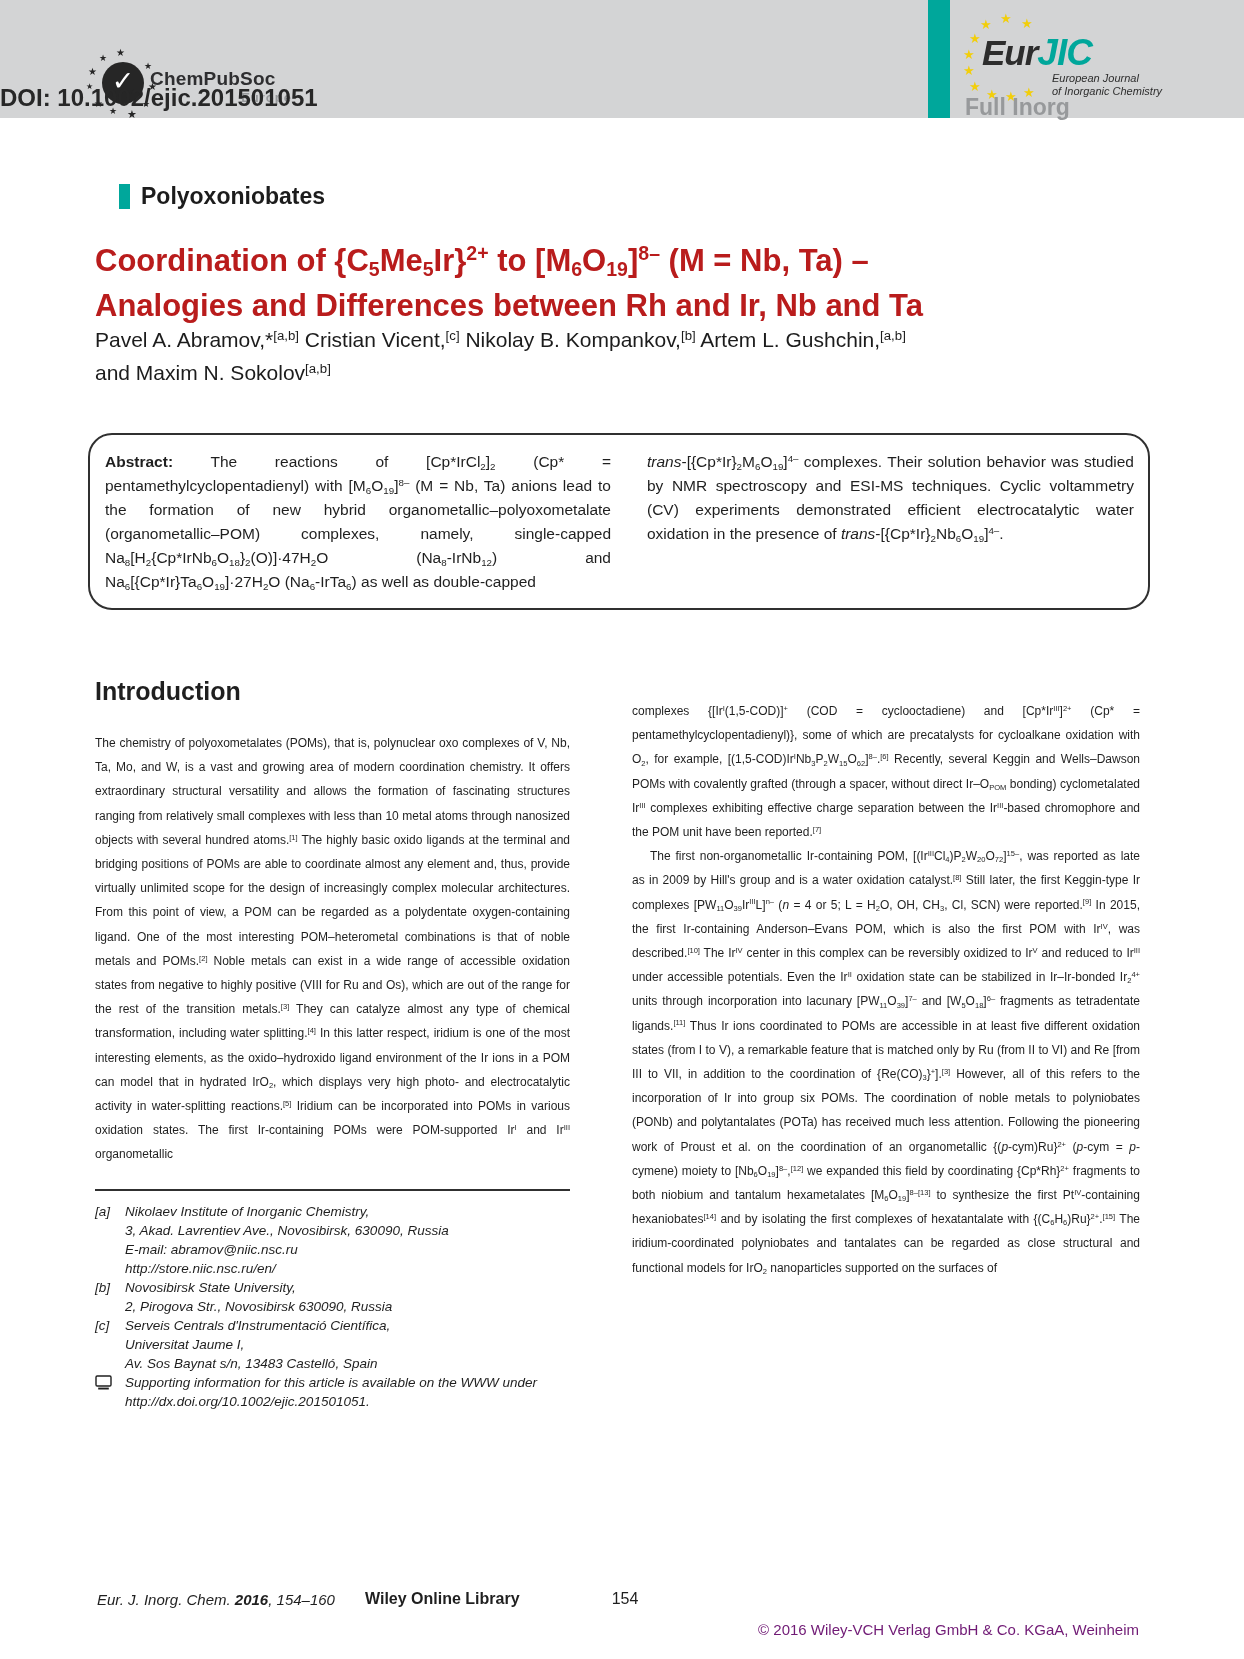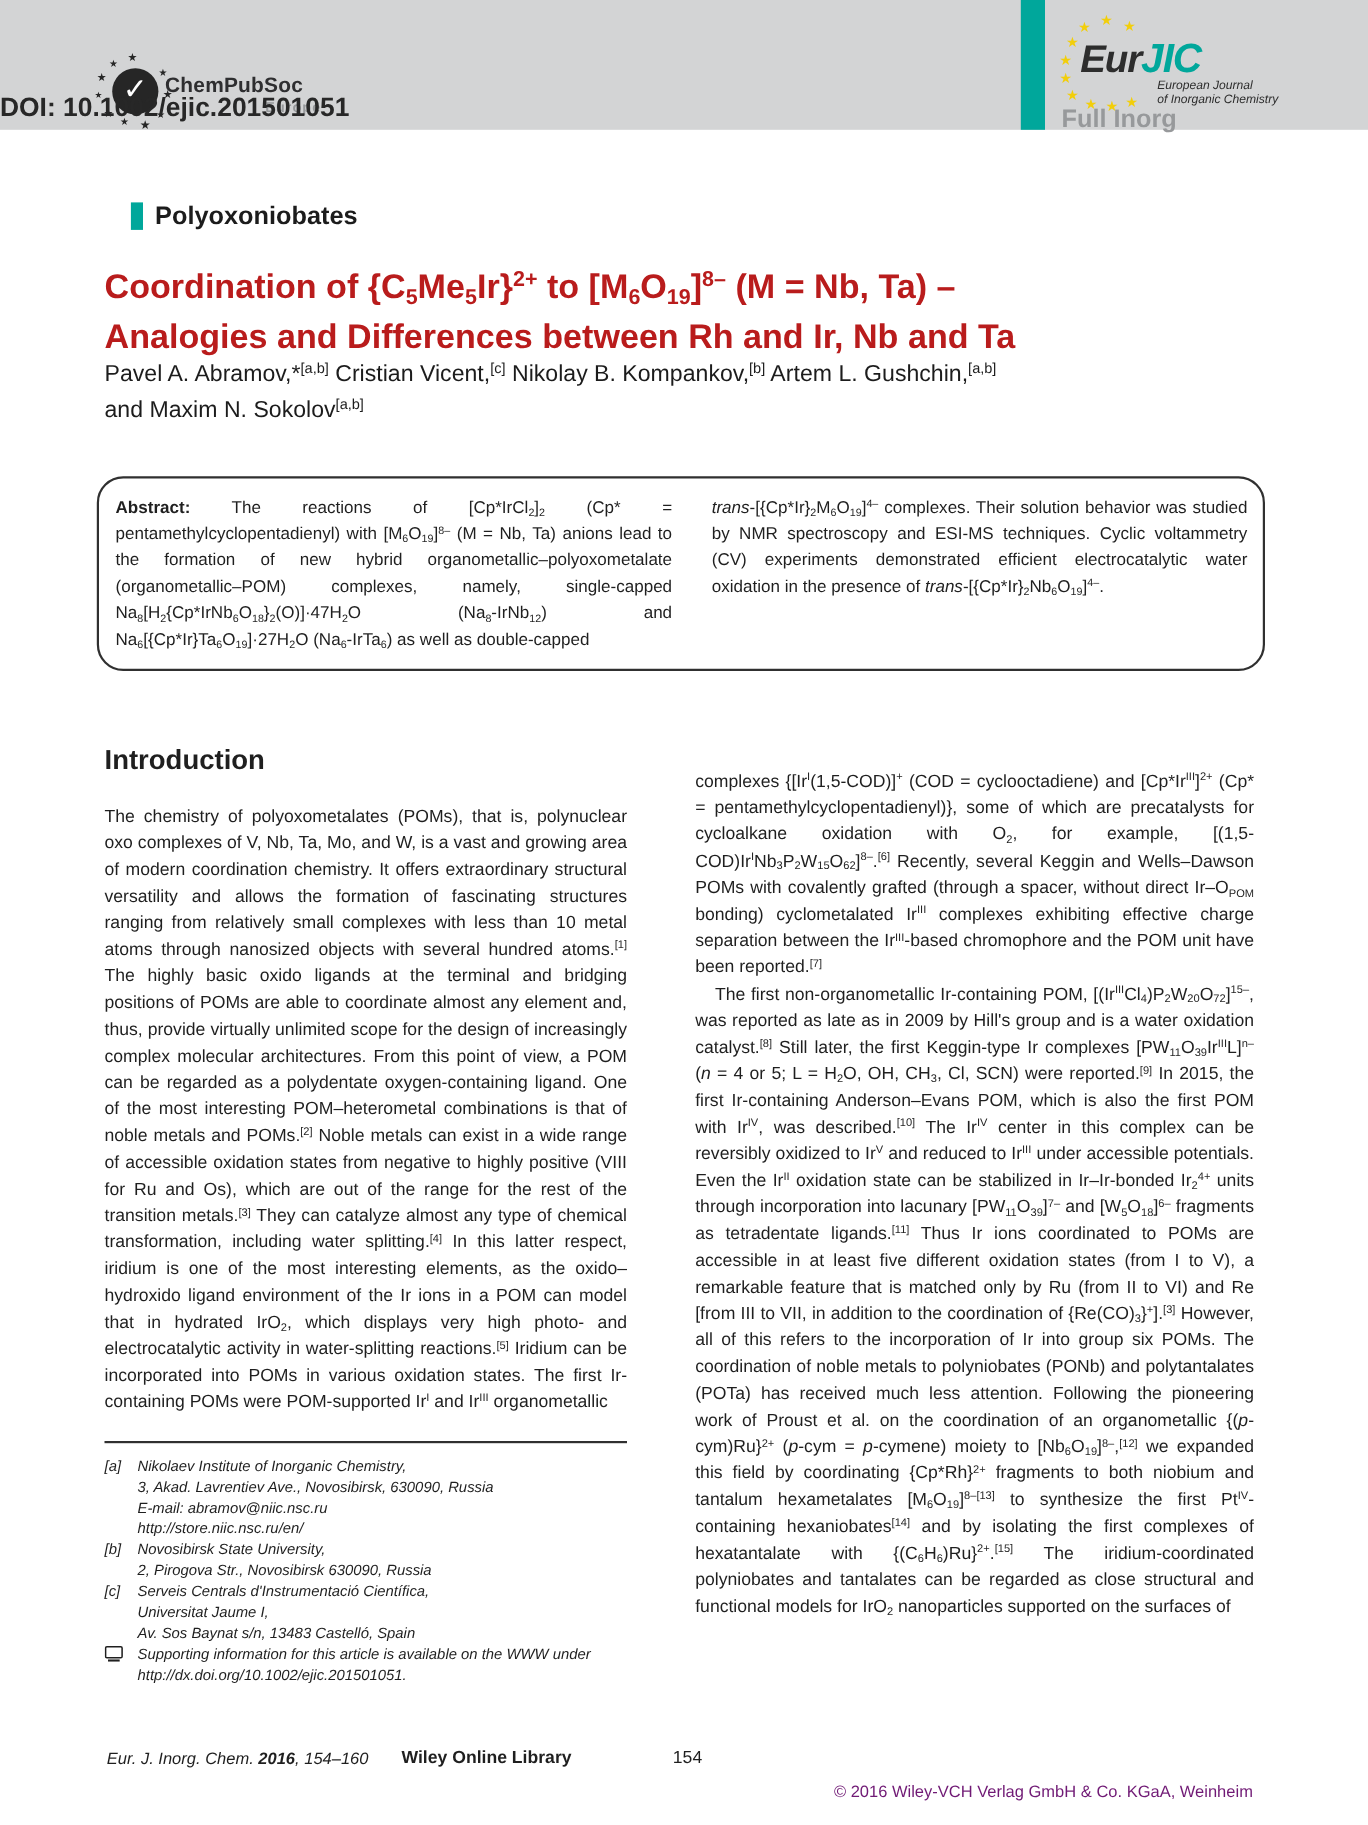--- a/index.html
+++ b/index.html
@@ -57,21 +57,21 @@
   .abs-col{font-size:15.5px;line-height:24px;text-align:justify;}
   .abs-col1{width:506px;margin-right:36px;}
   .abs-col2{flex:1;}
   .abs-label{font-weight:bold;}
 
   
   .columns{position:absolute;left:95px;top:665px;width:1045px;display:flex;}
   .col-left{width:475px;margin-right:62px;}
   .col-right{width:508px;padding-top:34px;}
   .intro-heading{font-size:25px;font-weight:bold;padding-top:12px;margin:0 0 25px 0;}
-  .bodytext{font-size:16px;line-height:24.2px;text-align:justify;margin:0;}
+  .bodytext{font-size:12px;line-height:24.2px;text-align:justify;margin:0;}
   .indented{text-indent:18px;}
 
   
   .footnotes{margin-top:22px;border-top:2px solid #303030;padding-top:11px;
     font-size:13.5px;font-style:italic;line-height:19px;}
   .fn-item{display:flex;}
   .fn-label{width:30px;flex:none;}
   .fn-lines{flex:1;}
   .fn-icon{width:30px;flex:none;padding-top:2px;}
 

